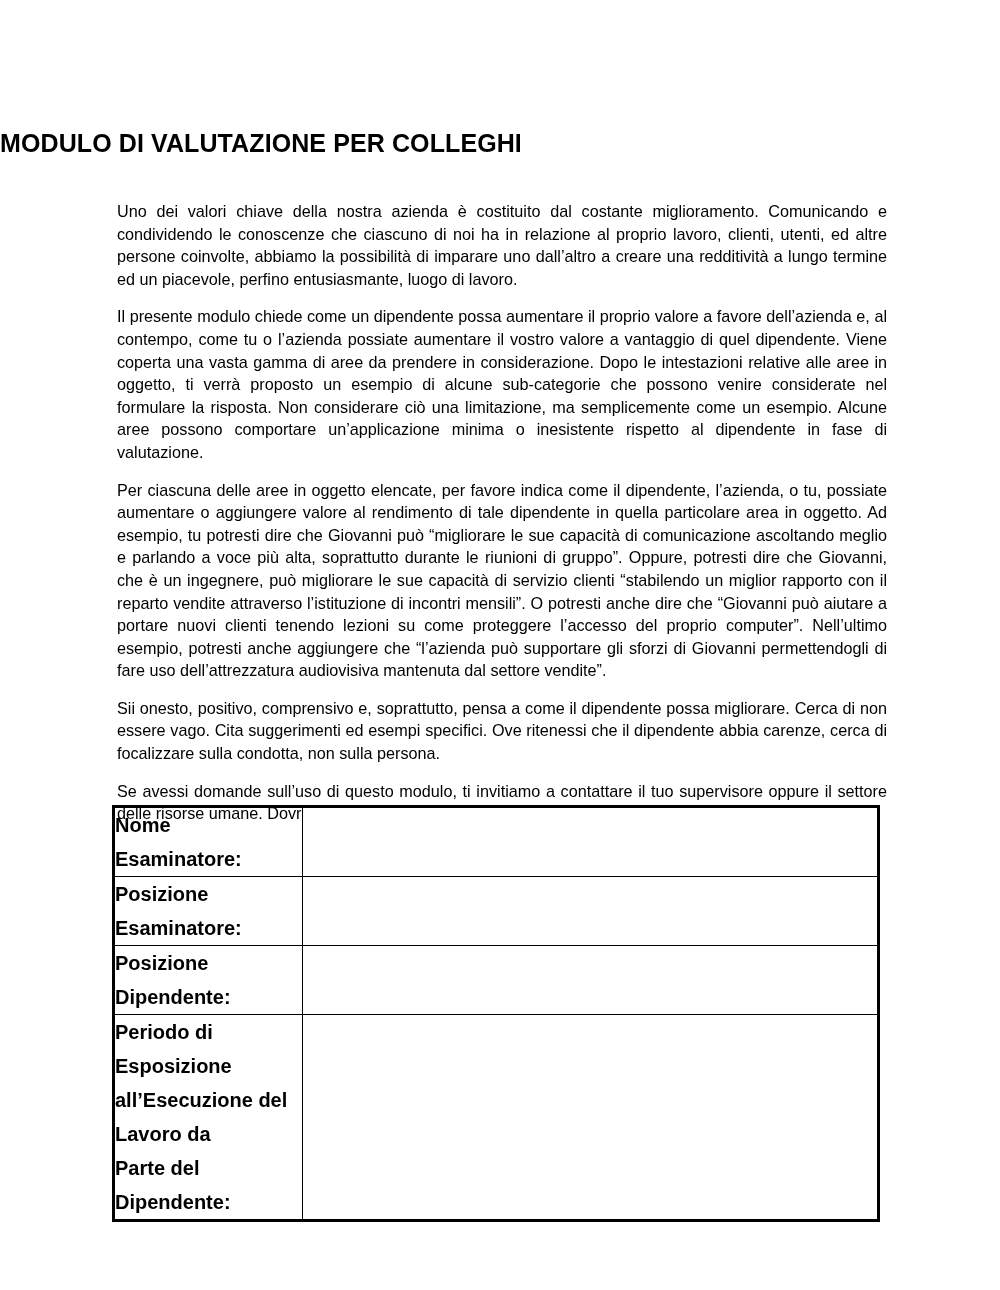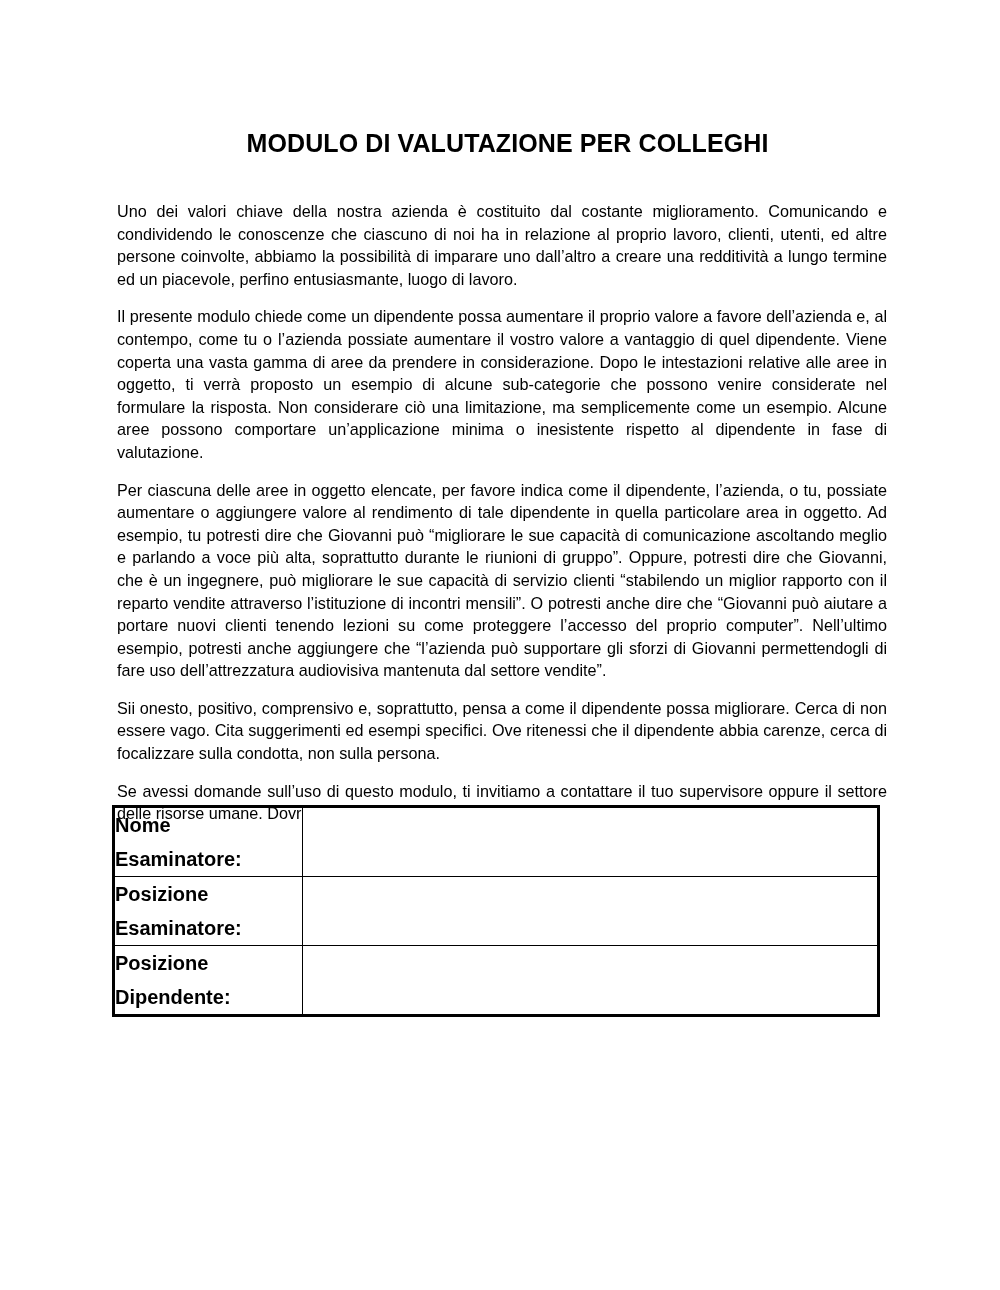--- a/index.html
+++ b/index.html
@@ -24,26 +24,24 @@
     width: 1000px;
     height: 1290px;
     background: #ffffff;
   }
 
   .doc-title {
     position: absolute;
     left: 0;
     top: 111px;
     width: 1000px;
-    text-align: center;
     font-size: 25px;
     font-weight: bold;
     letter-spacing: 0.1px;
     line-height: 30px;
-    padding-left: 15px;
   }
 
   .body-block {
     position: absolute;
     left: 117px;
     top: 200px;
     width: 770px;
   }
 
   .para {
@@ -117,16 +115,21 @@
       <tr class="r-two">
         <td class="cell-label">Posizione
 Esaminatore:</td>
         <td class="cell-value"></td>
       </tr>
       <tr class="r-two">
         <td class="cell-label">Posizione
 Dipendente:</td>
         <td class="cell-value"></td>
       </tr>
+      <tr class="r-two">
+        <td class="cell-label col-wide-label">Periodo di Esposizione all’Esecuzione del Lavoro da
+Parte del Dipendente:</td>
+        <td class="cell-value col-wide-value"></td>
+      </tr>
     </tbody>
   </table>
 
 </div>
 
 </body></html>

